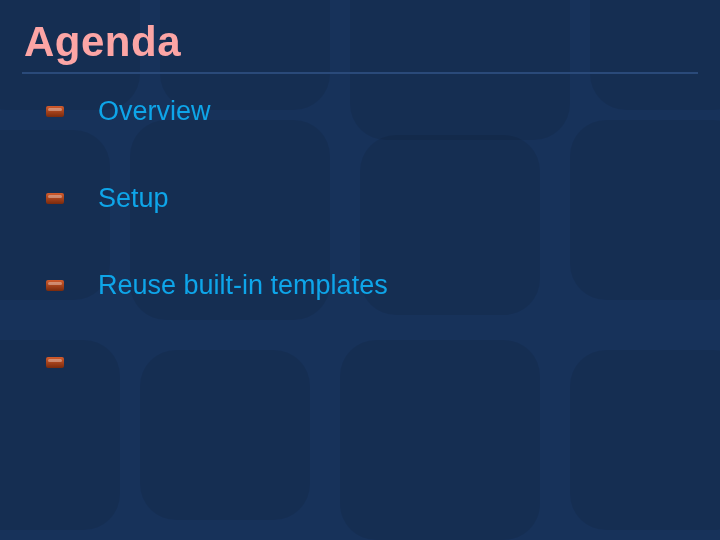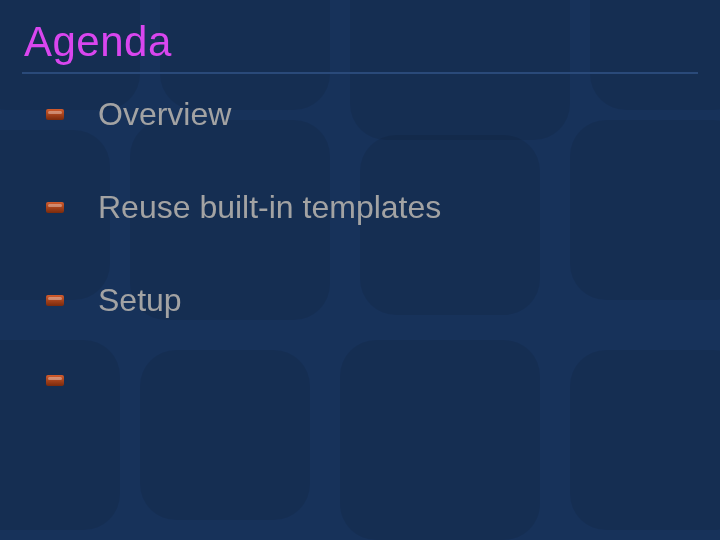--- a/index.html
+++ b/index.html
@@ -22,23 +22,23 @@
       position: absolute;
       border-radius: 36px;
       background: rgba(0, 0, 0, 0.08);
       pointer-events: none;
     }
 
     .slide-title {
       position: absolute;
       top: 18px;
       left: 24px;
-      color: #d946ef;
+      color: #fca5a5;
       font-size: 42px;
-      font-weight: 400;
+      font-weight: 700;
       letter-spacing: 0.5px;
     }
 
     .title-rule {
       position: absolute;
       top: 72px;
       left: 22px;
       width: 676px;
       height: 0;
       border-top: 2px solid #2a4a7a;
@@ -72,22 +72,22 @@
       position: absolute;
       top: 2px;
       left: 2px;
       right: 2px;
       height: 3px;
       background: rgba(255, 255, 255, 0.35);
       border-radius: 2px;
     }
 
     .bullet-text {
-      color: #a3a3a3;
-      font-size: 32px;
+      color: #0ea5e9;
+      font-size: 27px;
       font-weight: 400;
     }
   </style>
 </head>
 <body>
 
 <div class="bg-shape" style="width:170px;height:170px;top:-60px;left:-30px;"></div>
 <div class="bg-shape" style="width:170px;height:170px;top:-60px;left:160px;"></div>
 <div class="bg-shape" style="width:220px;height:220px;top:-80px;left:350px;"></div>
 <div class="bg-shape" style="width:160px;height:160px;top:-50px;left:590px;"></div>
@@ -108,25 +108,25 @@
 
 <div class="bullet-list">
 
   <div class="bullet-item">
     <span class="bullet-icon"></span>
     <span class="bullet-text">Overview</span>
   </div>
 
   <div class="bullet-item">
     <span class="bullet-icon"></span>
-    <span class="bullet-text">Reuse built-in templates</span>
+    <span class="bullet-text">Setup</span>
   </div>
 
   <div class="bullet-item">
     <span class="bullet-icon"></span>
-    <span class="bullet-text">Setup</span>
+    <span class="bullet-text">Reuse built-in templates</span>
   </div>
 
   <div class="bullet-item">
     <span class="bullet-icon"></span>
   </div>
 
 </div>
 
 </body></html>

